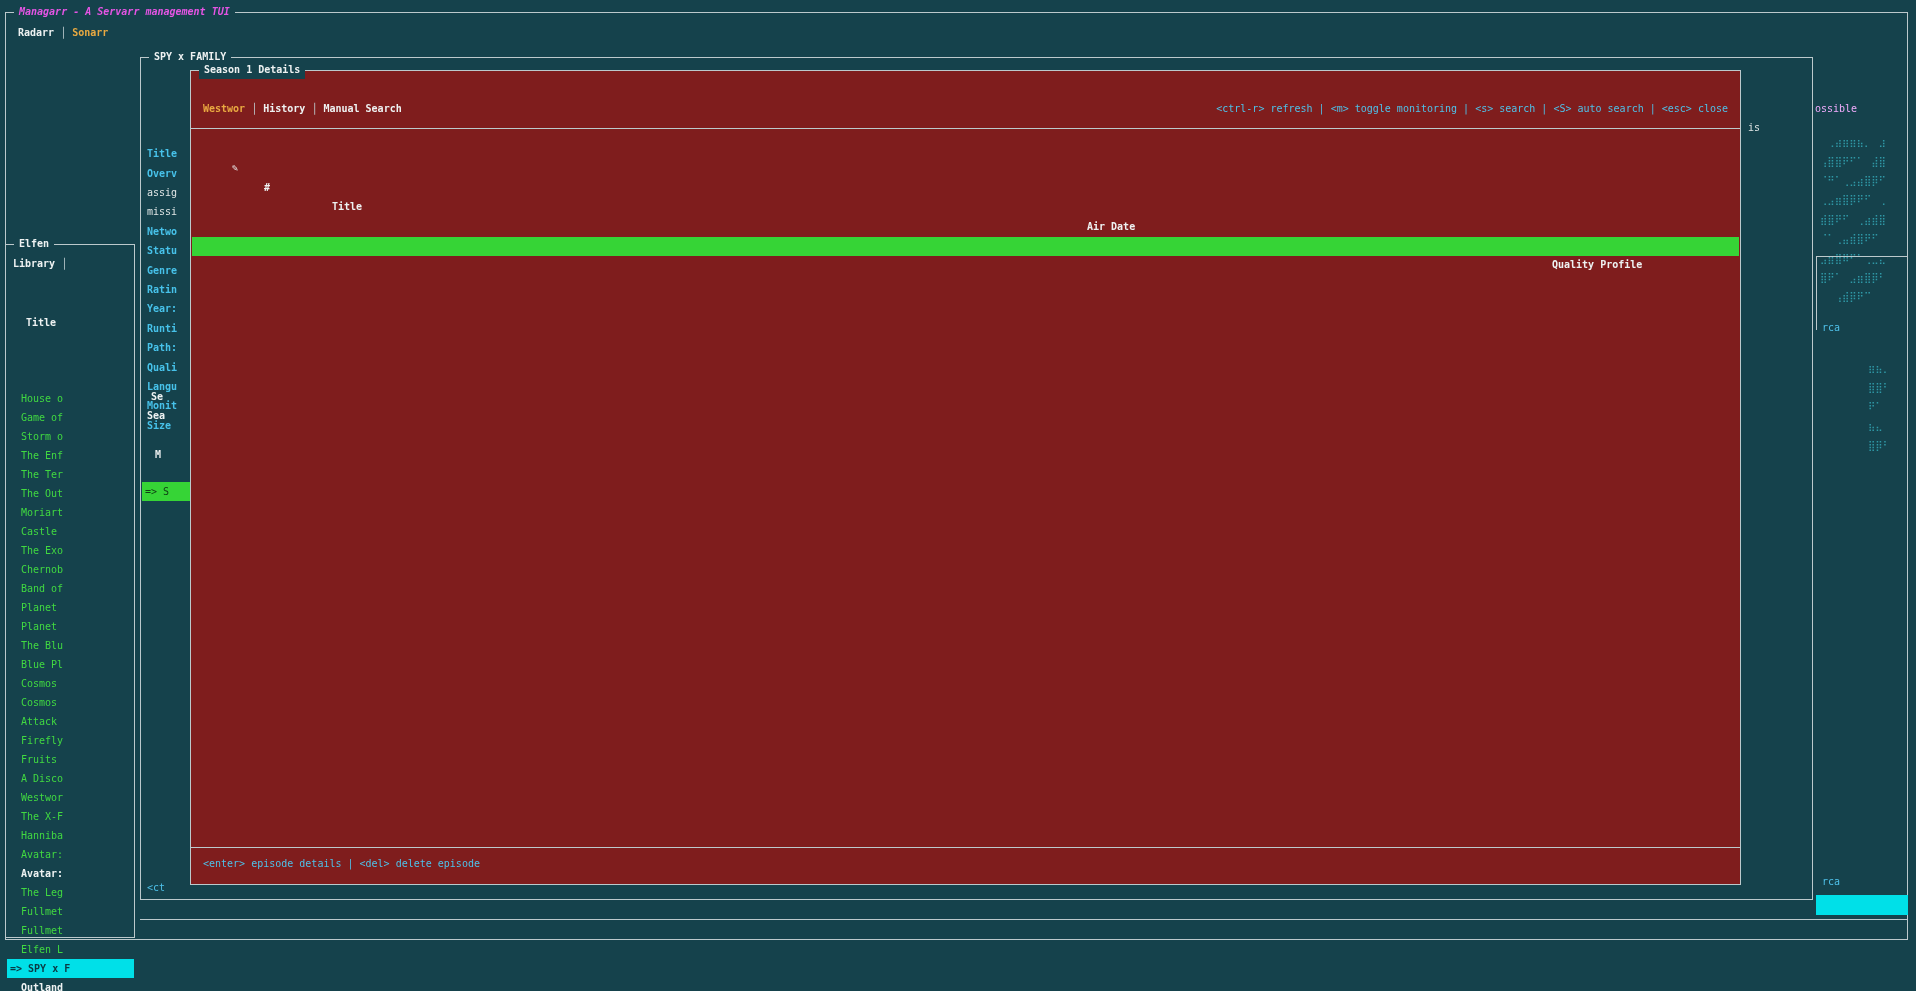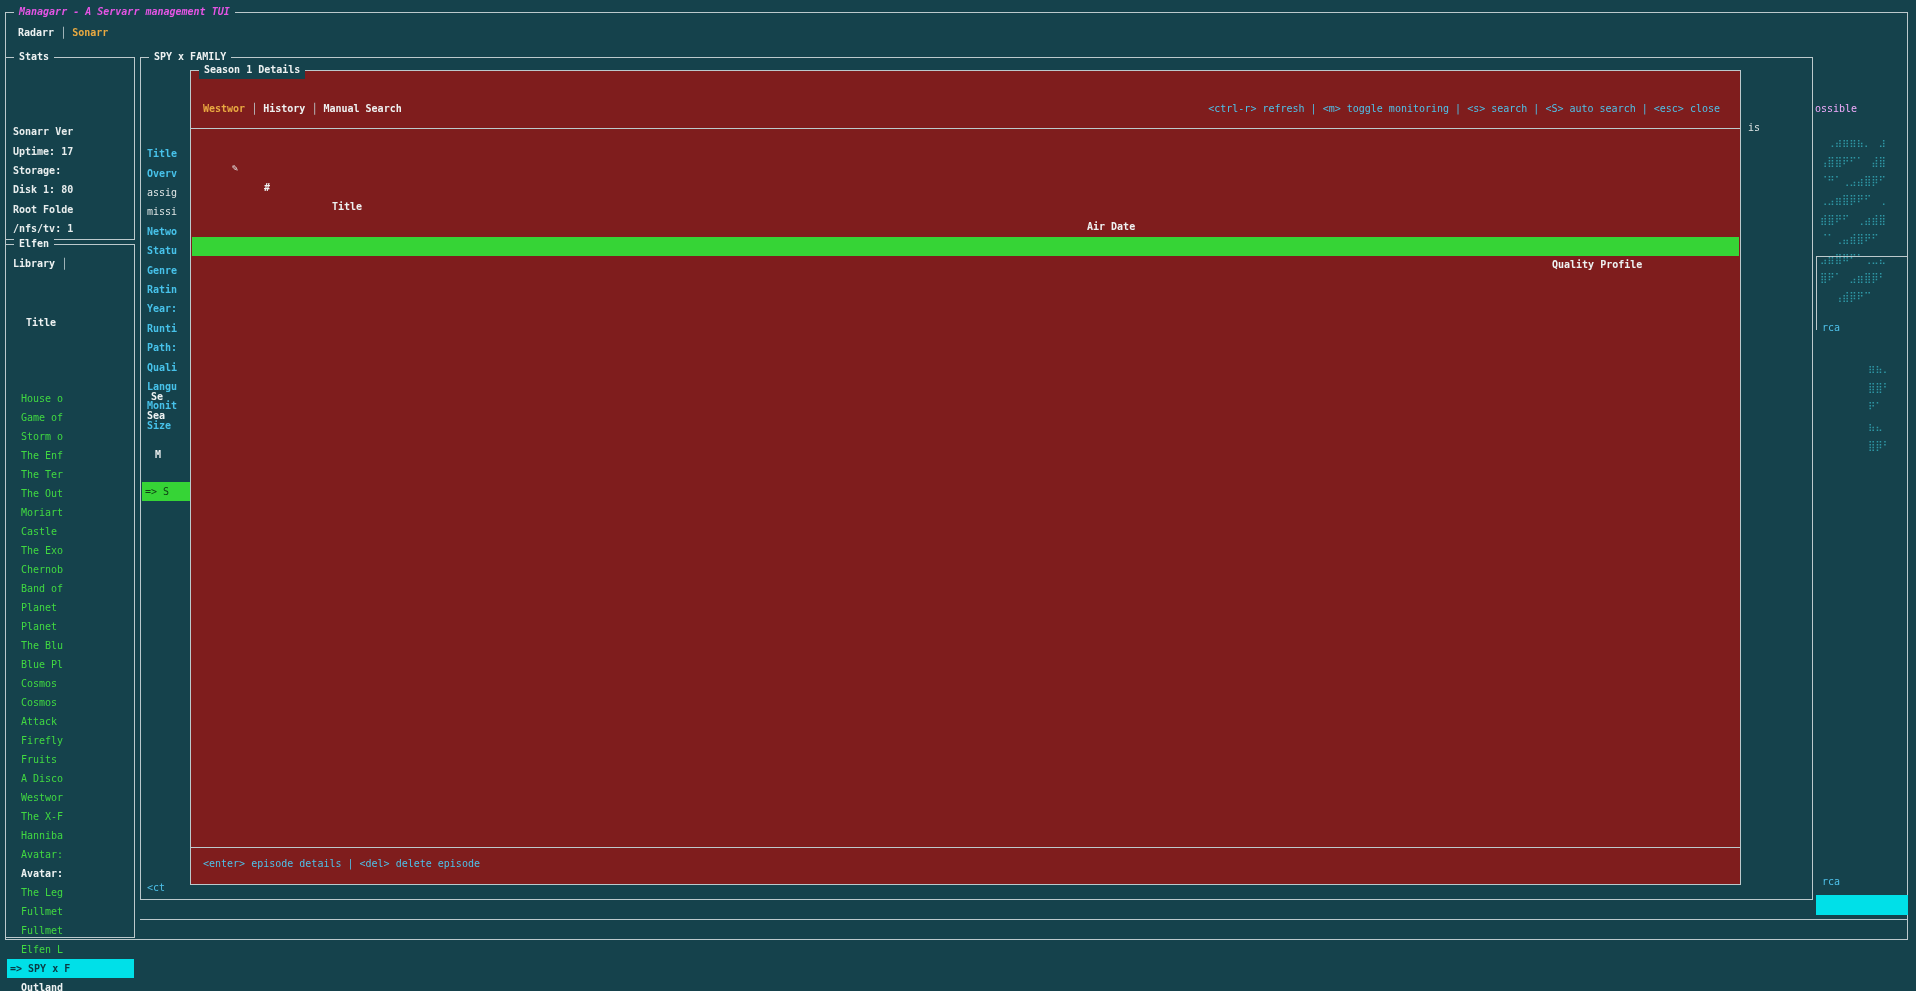--- a/index.html
+++ b/index.html
@@ -52,21 +52,21 @@
   .frag-m    { left:14px; top:387px; font-weight:bold; color:#eef2f2; }
   .frag-season-sel { left:1px; top:424px; width:49px; height:19.4px; background:#36d436; color:#0e3d14; padding-left:3px; }
   .frag-ct   { left:6px; top:820px; color:#4fc1e9; }
 
   
   .popup { left:190px; top:70px; width:1551px; height:815px; background:#7f1d1d; z-index:10; }
   .popup-tabs { position:absolute; left:12px; top:28px; }
   .ptab { font-weight:bold; color:#eef2f2; cursor:default; }
   .ptab.active { color:#e9a941; }
   .psep { color:#c0ced1; }
-  .popup-hints { position:absolute; right:20px; top:28px;text-align:right; }
+  .popup-hints { position:absolute; right:12px; top:28px;text-align:right; }
   .tab-underline { position:absolute; left:0; right:0; top:57px; border-top:1px solid #bcc9cc; }
   .ep-header { position:absolute; left:1px; right:1px; top:68px; height:19.4px; font-weight:bold; color:#eef2f2; }
   .ep-rows { position:absolute; left:1px; right:1px; top:88px; }
   .ep-row { position:relative; height:19.4px; color:#41d941; overflow:hidden; cursor:default; }
   .ep-row.selected { background:#36d436; color:#e3ebe3; }
   .c-mark    { position:absolute; left:10px; }
   .c-pencil  { position:absolute; left:40px; }
   .c-num     { position:absolute; left:72px; }
   .c-title   { position:absolute; left:140px; }
   .c-air     { position:absolute; left:895px; }
@@ -99,26 +99,20 @@
 <div class="screen">
 
   
   <div class="box outer-frame"></div>
   <div class="app-title">Managarr - A Servarr management TUI</div>
 
   
   <div class="tabbar"><span class="tab">Radarr</span><span class="tabsep"> │ </span><span class="tab active">Sonarr</span></div>
 
   
-  <div class="box stats-panel">
-    <span class="panel-title">Stats</span>
-    <div class="stats-lines">
-      
-    <div class="stat-line">Sonarr Ver</div><div class="stat-line">Uptime: 17</div><div class="stat-line">Storage:</div><div class="stat-line">Disk 1: 80</div><div class="stat-line">Root Folde</div><div class="stat-line">/nfs/tv: 1</div></div>
-  </div>
 
   
   <div class="box series-panel">
     <span class="panel-title">Elfen</span>
     <div class="series-tab"><span class="tab">Library</span><span class="tabsep"> │</span></div>
     <div class="series-col-header">Title</div>
     <div class="series-list">
       
     <div class="s-item"><span class="s-marker"></span><span>House o</span></div><div class="s-item"><span class="s-marker"></span><span>Game of</span></div><div class="s-item"><span class="s-marker"></span><span>Storm o</span></div><div class="s-item"><span class="s-marker"></span><span>The Enf</span></div><div class="s-item"><span class="s-marker"></span><span>The Ter</span></div><div class="s-item"><span class="s-marker"></span><span>The Out</span></div><div class="s-item"><span class="s-marker"></span><span>Moriart</span></div><div class="s-item"><span class="s-marker"></span><span>Castle</span></div><div class="s-item"><span class="s-marker"></span><span>The Exo</span></div><div class="s-item"><span class="s-marker"></span><span>Chernob</span></div><div class="s-item"><span class="s-marker"></span><span>Band of</span></div><div class="s-item"><span class="s-marker"></span><span>Planet</span></div><div class="s-item"><span class="s-marker"></span><span>Planet</span></div><div class="s-item"><span class="s-marker"></span><span>The Blu</span></div><div class="s-item"><span class="s-marker"></span><span>Blue Pl</span></div><div class="s-item"><span class="s-marker"></span><span>Cosmos</span></div><div class="s-item"><span class="s-marker"></span><span>Cosmos</span></div><div class="s-item"><span class="s-marker"></span><span>Attack</span></div><div class="s-item"><span class="s-marker"></span><span>Firefly</span></div><div class="s-item"><span class="s-marker"></span><span>Fruits</span></div><div class="s-item"><span class="s-marker"></span><span>A Disco</span></div><div class="s-item"><span class="s-marker"></span><span>Westwor</span></div><div class="s-item"><span class="s-marker"></span><span>The X-F</span></div><div class="s-item"><span class="s-marker"></span><span>Hanniba</span></div><div class="s-item"><span class="s-marker"></span><span>Avatar:</span></div><div class="s-item white"><span class="s-marker"></span><span>Avatar:</span></div><div class="s-item"><span class="s-marker"></span><span>The Leg</span></div><div class="s-item"><span class="s-marker"></span><span>Fullmet</span></div><div class="s-item"><span class="s-marker"></span><span>Fullmet</span></div><div class="s-item"><span class="s-marker"></span><span>Elfen L</span></div><div class="s-item selected"><span class="s-marker">=&gt; </span><span>SPY x F</span></div><div class="s-item white"><span class="s-marker"></span><span>Outland</span></div></div>
   </div>

